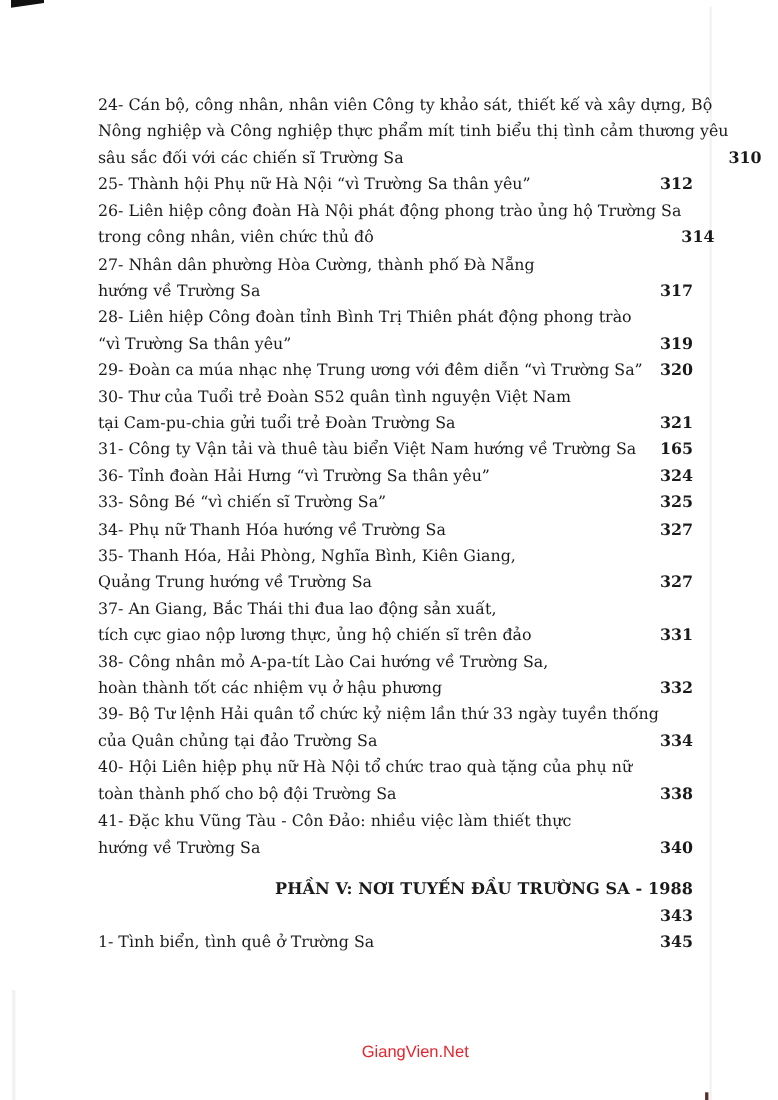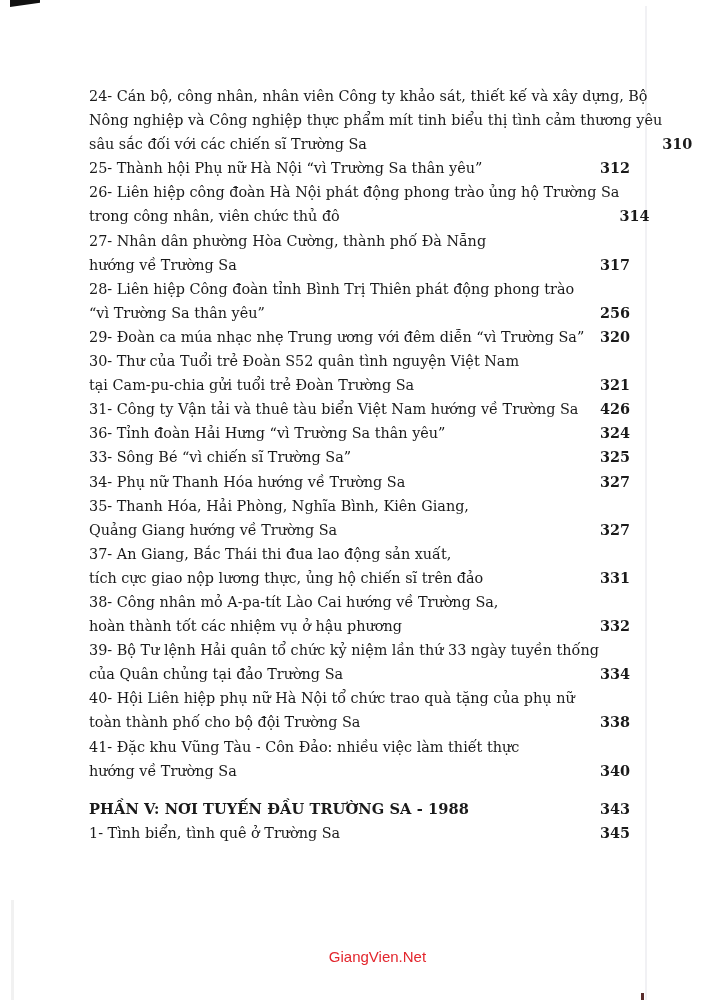--- a/index.html
+++ b/index.html
@@ -13,21 +13,21 @@
   }
   .right-edge { position: absolute; right: 60px; top: 6px; width: 2px; height: 994px; background: #f1f1f4; }
   .left-edge { position: absolute; left: 11px; top: 900px; width: 3px; height: 100px; background: #f1f1f1; }
   .br-mark { position: absolute; right: 63px; bottom: 0; width: 3px; height: 7px; background: #5a2d2d; }
   .toc { position: absolute; left: 89px; top: 84px; width: 541px; }
   .entry { display: flex; align-items: flex-end; }
   .entry-text { flex: 1; }
   .line { display: block; font-size: 14.4px; line-height: 24.1px; white-space: nowrap; }
   .page-num { width: 40px; text-align: right; font-size: 14.4px; line-height: 24.1px; font-weight: bold; }
   .section {
-    display: flex; align-items: flex-end; margin-top: 14px;
+    display: flex; align-items: flex-end; margin-top: 14px; flex-direction: column;
   }
   .section .line { font-weight: bold; font-size: 14.6px; letter-spacing: 0.1px; }
   .section-first { }
   .watermark {
     position: absolute; left: 0; right: 0; top: 948px; text-align: center;
     font-family: "Liberation Sans", sans-serif; font-size: 15px; color: #e3262d; padding-left: 48px;
   }
 </style>
 </head>
 <body>
@@ -65,40 +65,40 @@
           <span class="line">27- Nhân dân phường Hòa Cường, thành phố Đà Nẵng</span>
           <span class="line">hướng về Trường Sa</span>
         </div>
         <div class="page-num">317</div>
       </div>
       <div class="entry">
         <div class="entry-text">
           <span class="line">28- Liên hiệp Công đoàn tỉnh Bình Trị Thiên phát động phong trào</span>
           <span class="line">“vì Trường Sa thân yêu”</span>
         </div>
-        <div class="page-num">256</div>
+        <div class="page-num">319</div>
       </div>
       <div class="entry">
         <div class="entry-text">
           <span class="line">29- Đoàn ca múa nhạc nhẹ Trung ương với đêm diễn “vì Trường Sa”</span>
         </div>
         <div class="page-num">320</div>
       </div>
       <div class="entry">
         <div class="entry-text">
           <span class="line">30- Thư của Tuổi trẻ Đoàn S52 quân tình nguyện Việt Nam</span>
           <span class="line">tại Cam-pu-chia gửi tuổi trẻ Đoàn Trường Sa</span>
         </div>
         <div class="page-num">321</div>
       </div>
       <div class="entry">
         <div class="entry-text">
           <span class="line">31- Công ty Vận tải và thuê tàu biển Việt Nam hướng về Trường Sa</span>
         </div>
-        <div class="page-num">426</div>
+        <div class="page-num">165</div>
       </div>
       <div class="entry">
         <div class="entry-text">
           <span class="line">36- Tỉnh đoàn Hải Hưng “vì Trường Sa thân yêu”</span>
         </div>
         <div class="page-num">324</div>
       </div>
       <div class="entry">
         <div class="entry-text">
           <span class="line">33- Sông Bé “vì chiến sĩ Trường Sa”</span>
@@ -107,21 +107,21 @@
       </div>
       <div class="entry">
         <div class="entry-text">
           <span class="line">34- Phụ nữ Thanh Hóa hướng về Trường Sa</span>
         </div>
         <div class="page-num">327</div>
       </div>
       <div class="entry">
         <div class="entry-text">
           <span class="line">35- Thanh Hóa, Hải Phòng, Nghĩa Bình, Kiên Giang,</span>
-          <span class="line">Quảng Giang hướng về Trường Sa</span>
+          <span class="line">Quảng Trung hướng về Trường Sa</span>
         </div>
         <div class="page-num">327</div>
       </div>
       <div class="entry">
         <div class="entry-text">
           <span class="line">37- An Giang, Bắc Thái thi đua lao động sản xuất,</span>
           <span class="line">tích cực giao nộp lương thực, ủng hộ chiến sĩ trên đảo</span>
         </div>
         <div class="page-num">331</div>
       </div>

